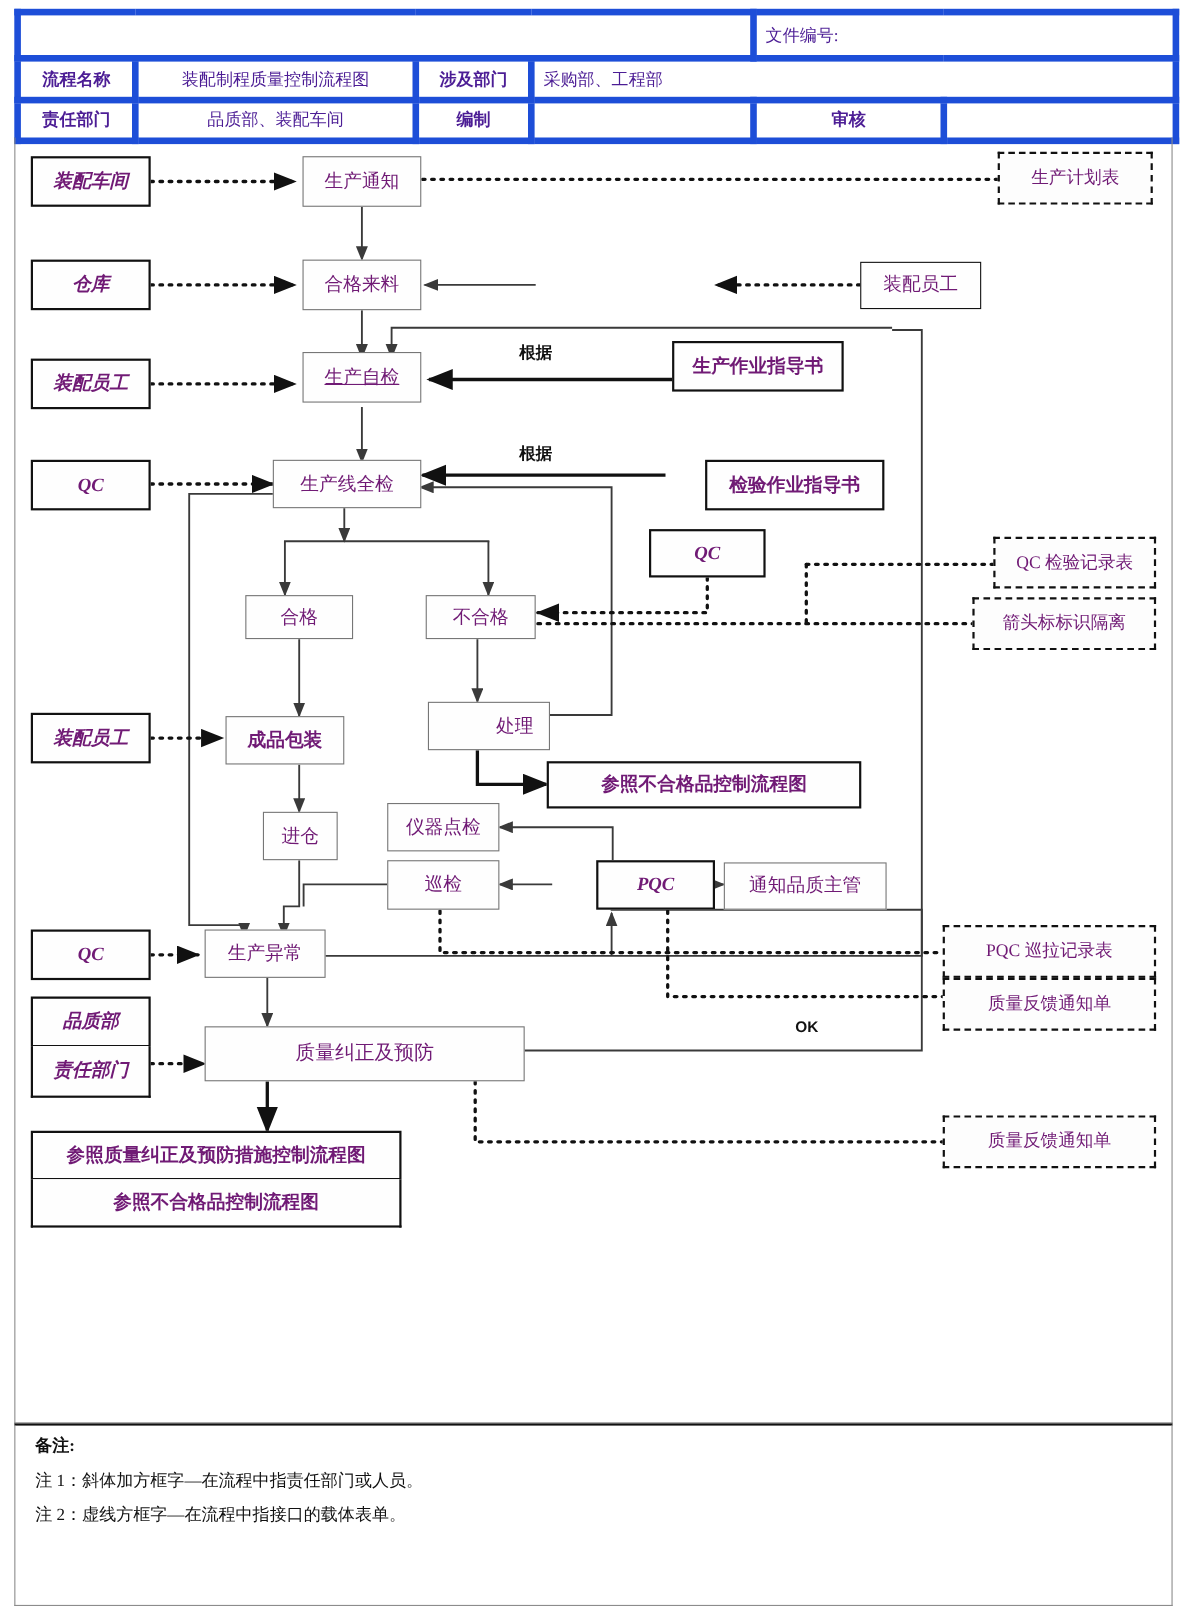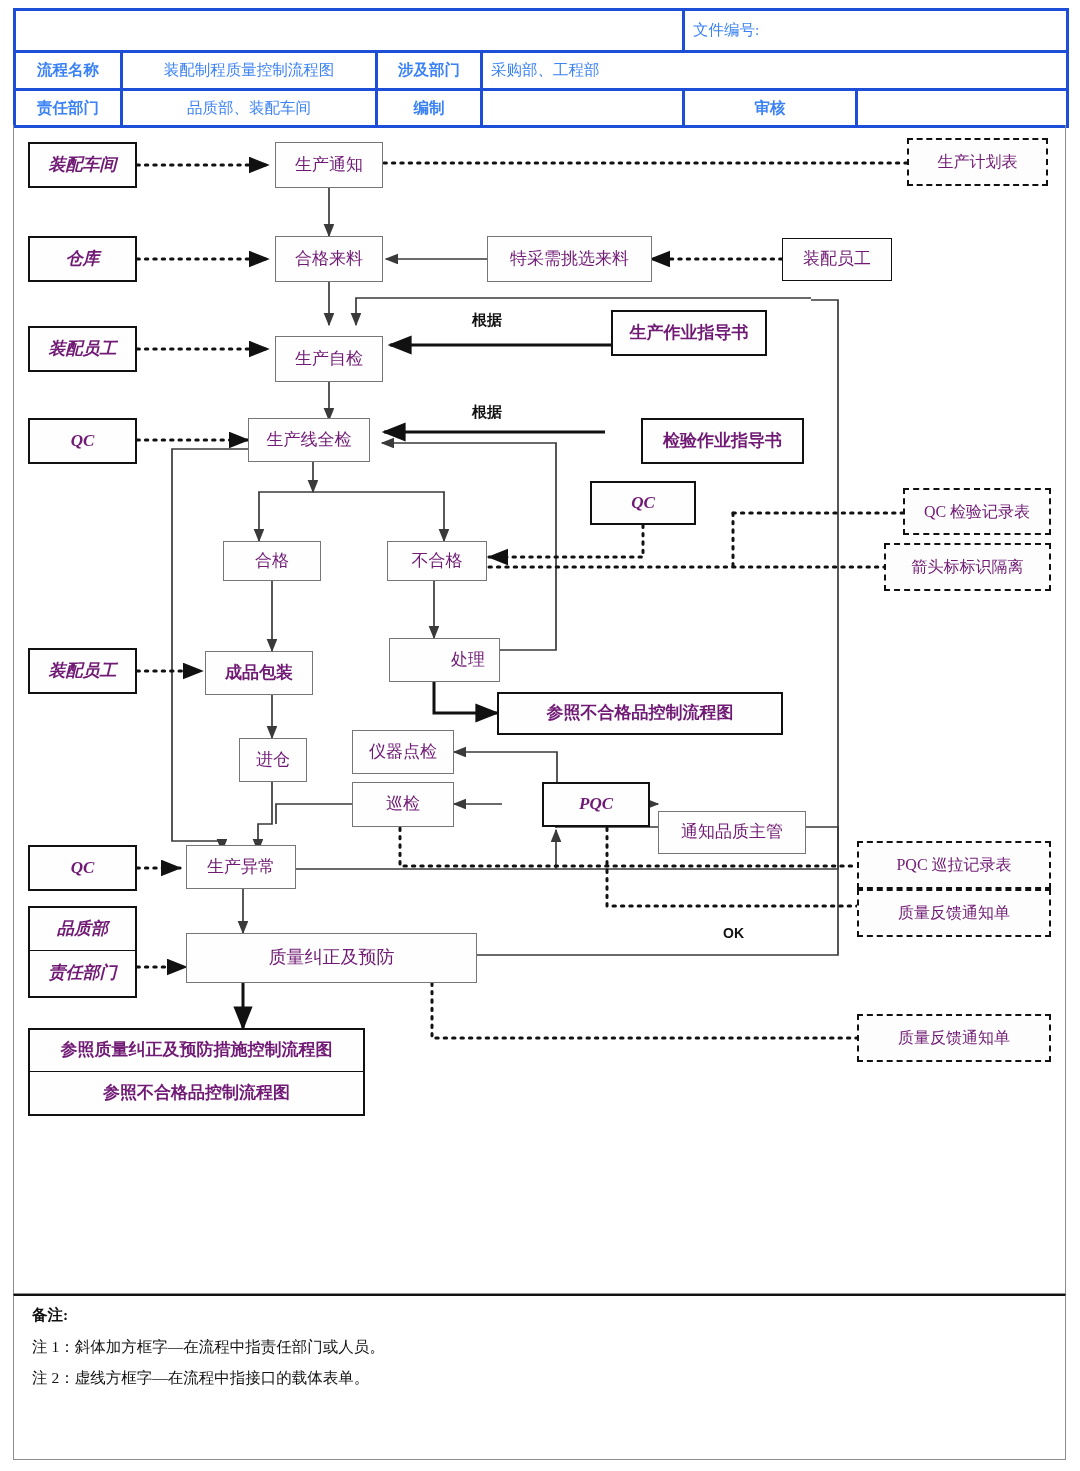--- a/index.html
+++ b/index.html
@@ -7,25 +7,25 @@
   body { width: 1080px; height: 1471px; font-family: "Liberation Serif", "DejaVu Serif", serif; }
 
   .page { position: relative; width: 1080px; height: 1471px; }
 
   
   .hdr {
     position: absolute; left: 13px; top: 8px; width: 1053px;
     border-collapse: collapse; table-layout: fixed;
   }
   .hdr td {
-    border: 3px solid #1d4ed8;
+    border: 6px solid #1d4ed8;
     font-size: 15.5px;
     padding: 2px 8px;
     vertical-align: middle;
-    color: #3b82f6;
+    color: #4c1d95;
   }
   .hdr .r1 { height: 42px; }
   .hdr .r2 { height: 38px; }
   .hdr .r3 { height: 37px; }
   .hdr .bold { font-weight: bold; }
   .hdr .ctr { text-align: center; }
   .hdr .lft { text-align: left; }
 
   
   .frame {
@@ -206,43 +206,42 @@
   <div class="nodeLbl box-actor" style="left:28px;top:236px;width:109px;height:46px;font-size:17px;">仓库</div>
   <div class="nodeLbl box-actor" style="left:28px;top:326px;width:109px;height:46px;font-size:17px;">装配员工</div>
   <div class="nodeLbl box-actor" style="left:28px;top:418px;width:109px;height:46px;font-size:17px;">QC</div>
   <div class="nodeLbl box-actor" style="left:28px;top:648px;width:109px;height:46px;font-size:17px;">装配员工</div>
   <div class="nodeLbl box-actor" style="left:28px;top:845px;width:109px;height:46px;font-size:17px;">QC</div>
   <div class="nodeLbl box-actor" style="left:28px;top:906px;width:109px;height:45px;font-size:17px;border-bottom-width:1.6px;">品质部</div>
   <div class="nodeLbl box-actor" style="left:28px;top:951px;width:109px;height:47px;font-size:17px;border-top:none;">责任部门</div>
 
   <div class="nodeLbl box-process" style="left:275px;top:142px;width:108px;height:46px;font-size:17px;">生产通知</div>
   <div class="nodeLbl box-process" style="left:275px;top:236px;width:108px;height:46px;font-size:17px;">合格来料</div>
-  <div class="nodeLbl box-process" style="left:487px;top:236px;width:165px;height:46px;font-size:17px;">特采需挑选来料</div>
   <div class="nodeLbl box-actor" style="left:782px;top:238px;width:110px;height:43px;font-style:normal;font-weight:normal;border-width:1.8px;font-size:17px;">装配员工</div>
 
-  <div class="nodeLbl box-process" style="left:275px;top:336px;width:108px;height:46px;font-size:17px;">生产自检</div>
+  <div class="nodeLbl box-process" style="left:275px;top:320px;width:108px;height:46px;font-size:17px;text-decoration:underline;">生产自检</div>
   <div class="nodeLbl box-strong" style="left:611px;top:310px;width:156px;height:46px;font-size:17px;">生产作业指导书</div>
 
-  <div class="nodeLbl box-process" style="left:248px;top:418px;width:122px;height:44px;font-size:17px;">生产线全检</div>
+  <div class="nodeLbl box-process" style="left:248px;top:418px;width:135px;height:44px;font-size:17px;">生产线全检</div>
   <div class="nodeLbl box-strong" style="left:605px;top:418px;width:163px;height:46px;font-size:17px;margin-left:36px;">检验作业指导书</div>
   <div class="nodeLbl box-strong" style="left:590px;top:481px;width:106px;height:44px;font-style:italic;font-size:17px;">QC</div>
 
   <div class="nodeLbl box-process" style="left:223px;top:541px;width:98px;height:40px;font-size:17px;">合格</div>
   <div class="nodeLbl box-process" style="left:387px;top:541px;width:100px;height:40px;font-size:17px;">不合格</div>
 
   <div class="nodeLbl box-process" style="left:389px;top:638px;width:111px;height:44px;font-size:17px;padding-left:47px;">处理</div>
   <div class="nodeLbl box-process" style="left:205px;top:651px;width:108px;height:44px;font-size:17px;font-weight:bold;">成品包装</div>
   <div class="nodeLbl box-process" style="left:239px;top:738px;width:68px;height:44px;font-size:17px;">进仓</div>
 
   <div class="nodeLbl box-strong" style="left:497px;top:692px;width:286px;height:43px;font-size:17px;">参照不合格品控制流程图</div>
 
   <div class="nodeLbl box-process" style="left:352px;top:730px;width:102px;height:44px;font-size:17px;">仪器点检</div>
   <div class="nodeLbl box-process" style="left:352px;top:782px;width:102px;height:45px;font-size:17px;">巡检</div>
   <div class="nodeLbl box-strong" style="left:502px;top:782px;width:108px;height:45px;font-style:italic;font-size:17px;margin-left:40px;">PQC</div>
-  <div class="nodeLbl box-process" style="left:658px;top:784px;width:148px;height:43px;font-size:17px;margin-top:27px;">通知品质主管</div>
+  <div class="nodeLbl box-process" style="left:658px;top:784px;width:148px;height:43px;font-size:17px;">通知品质主管</div>
 
   <div class="nodeLbl box-process" style="left:186px;top:845px;width:110px;height:44px;font-size:17px;text-align:center;">生产异常</div>
   <div class="nodeLbl box-process" style="left:186px;top:933px;width:291px;height:50px;font-size:18px;">质量纠正及预防</div>
 
   <div class="nodeLbl box-strong" style="left:28px;top:1028px;width:337px;height:44px;font-size:17px;border-bottom-width:1.6px;">参照质量纠正及预防措施控制流程图</div>
   <div class="nodeLbl box-strong" style="left:28px;top:1072px;width:337px;height:44px;font-size:17px;border-top:none;">参照不合格品控制流程图</div>
 
   <div class="nodeLbl box-doc" style="left:907px;top:138px;width:141px;height:48px;font-size:16px;">生产计划表</div>
   <div class="nodeLbl box-doc" style="left:903px;top:488px;width:148px;height:47px;font-size:16px;">QC 检验记录表</div>
   <div class="nodeLbl box-doc" style="left:884px;top:543px;width:167px;height:48px;font-size:16px;">箭头标标识隔离</div>

